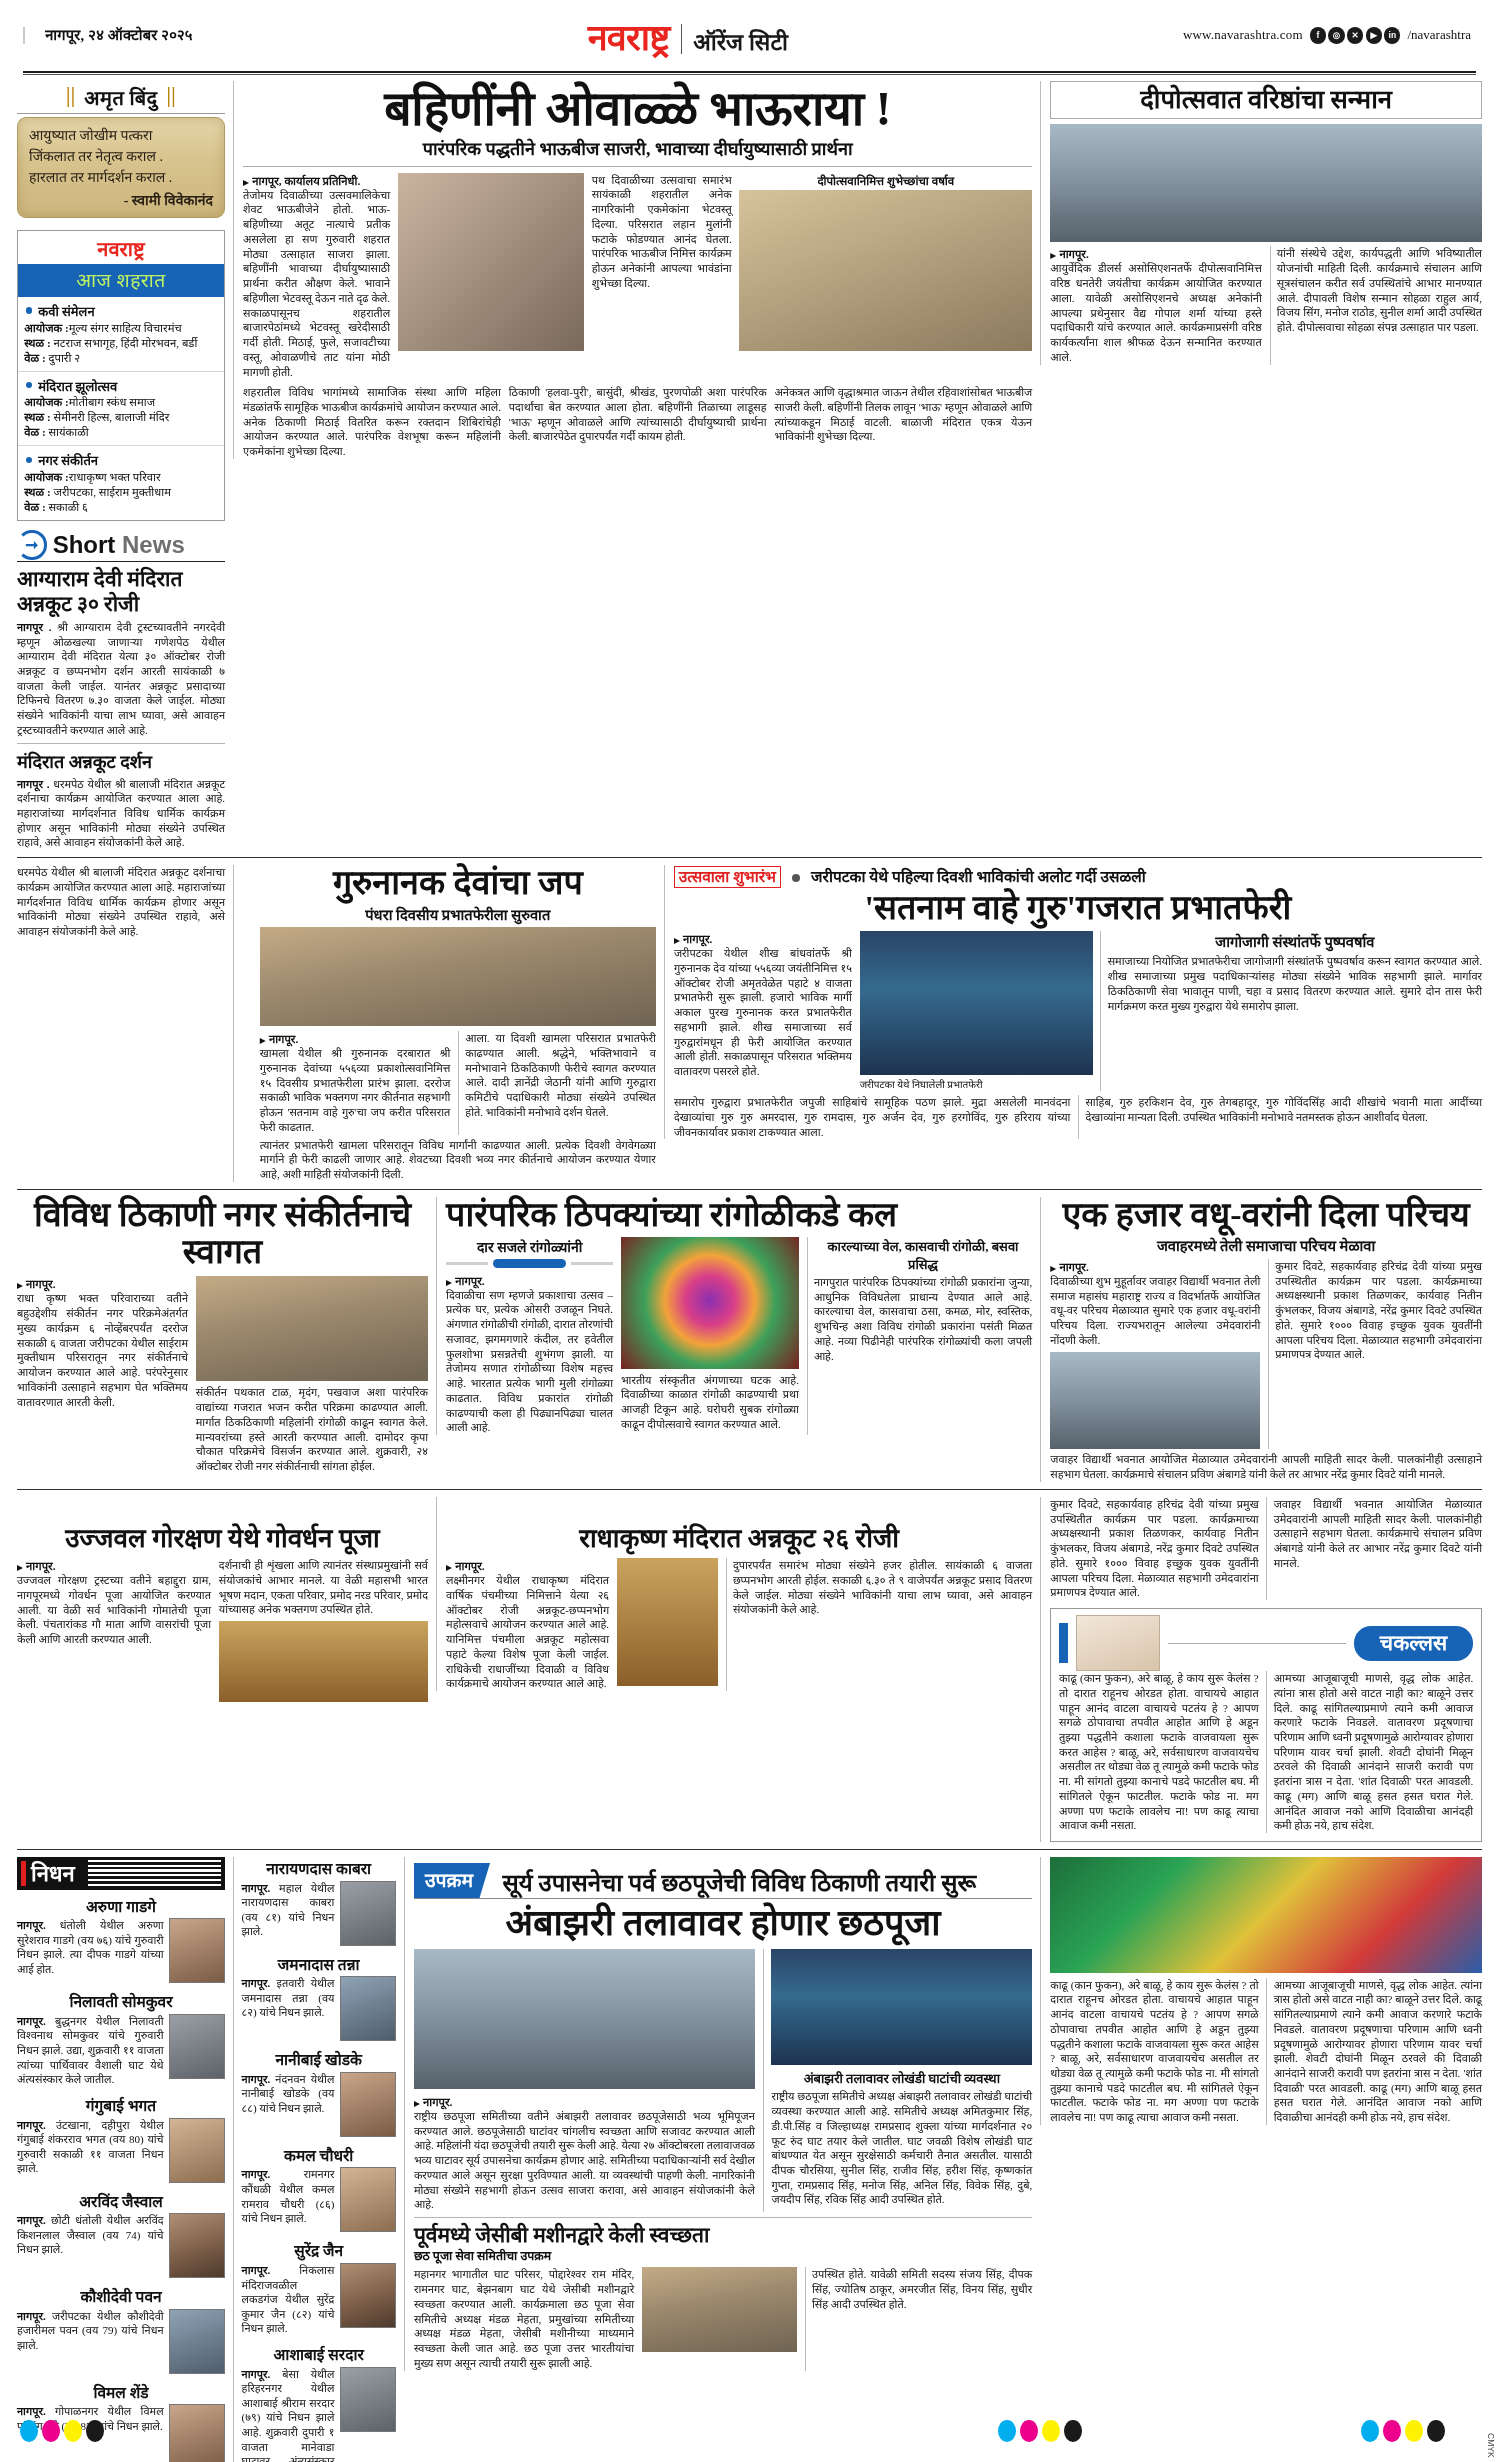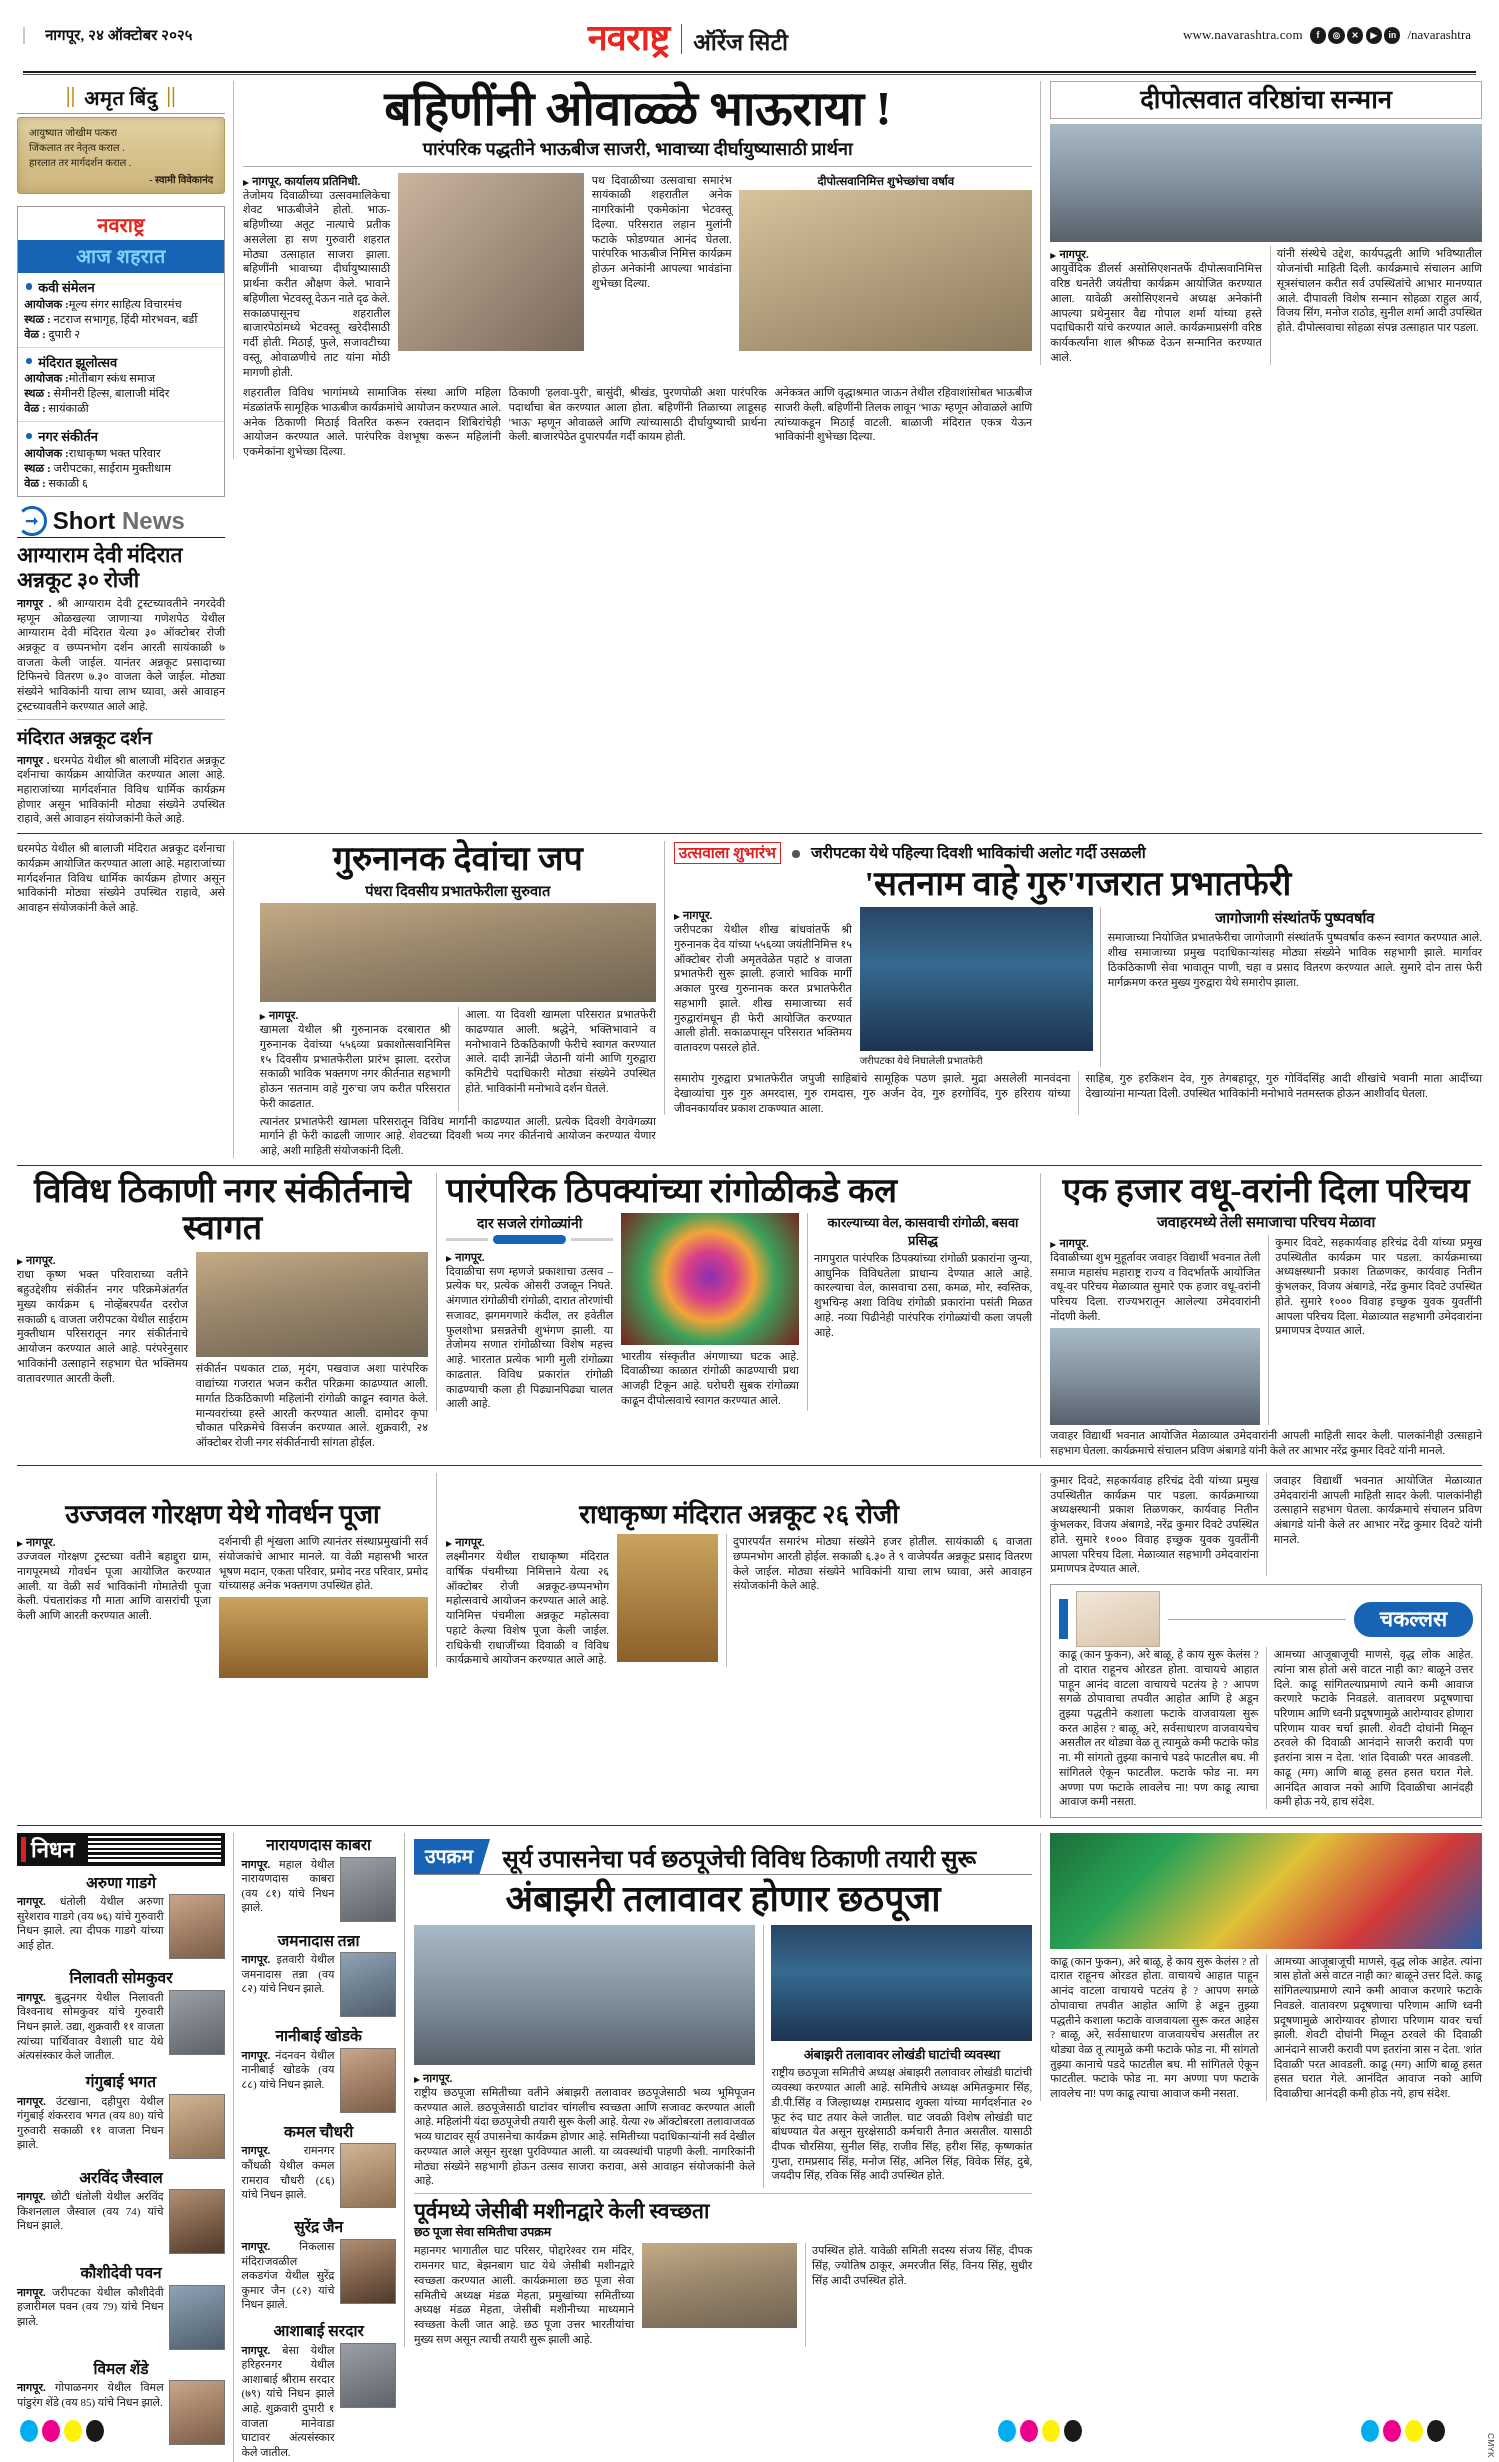--- a/index.html
+++ b/index.html
@@ -61,36 +61,36 @@
   }
   .amrut-title:before, .amrut-title:after {
     content: "||"; color: #b8860b; font-weight: 700;
     position: absolute; top: 0;
   }
   .amrut-title:before { left: 1.6px; }
   .amrut-title:after { right: 1.6px; }
   .amrut-rule { height: 0.8px; background: #999; margin: 1.6px 0 3.1px; }
   .scroll {
     background: linear-gradient(180deg,#e4d5a8 0%, #d8c48f 40%, #cdb67d 100%);
-    border: 0.8px solid #b09a5e; border-radius: 3px;
-    padding: 7.8px 11px 6.2px; font-size: 10px; line-height: 1.5;
+    border: 0.8px solid #b09a5e; border-radius: 9px;
+    padding: 7.8px 11px 6.2px; font-size: 14px; line-height: 1.5;
     text-align: left; color: #2b2115; position: relative;
     box-shadow: inset 0 0 11px rgba(140,110,50,.35);
   }
   .scroll .sig { display: block; text-align: right; font-weight: 600; margin-top: 1.6px; }
 
   
   .box { border: 0.8px solid #9a9a9a; margin-top: 7px; background: #fff; }
   .box-brand {
     text-align: center; font-family: "Liberation Sans", sans-serif;
     font-size: 20px; font-weight: 700; color: #e8251f; padding: 3.9px 0 2.3px;
   }
   .box-bar {
-    background: #1763b6; color: #7dd3fc; text-align: center;
-    font-size: 19.4px; font-weight: 700; padding: 2.3px 0 3.9px; letter-spacing: 0.4px;
+    background: #1763b6; color: #bef264; text-align: center;
+    font-size: 19.4px; font-weight: 400; padding: 2.3px 0 3.9px; letter-spacing: 0.4px;
   }
   .evt { padding: 4.7px 6.2px 5.4px; border-bottom: 0.8px solid #d5d5d5; }
   .evt:last-child { border-bottom: none; }
   .evt-title {
     font-size: 13px; font-weight: 700; margin-bottom: 0.8px; padding-left: 14px;
     position: relative;
   }
   .evt-title:before {
     content: ""; position: absolute; left: 1.6px; top: 5.4px;
     width: 6.2px; height: 6.2px; border-radius: 50%; background: #1763b6;

